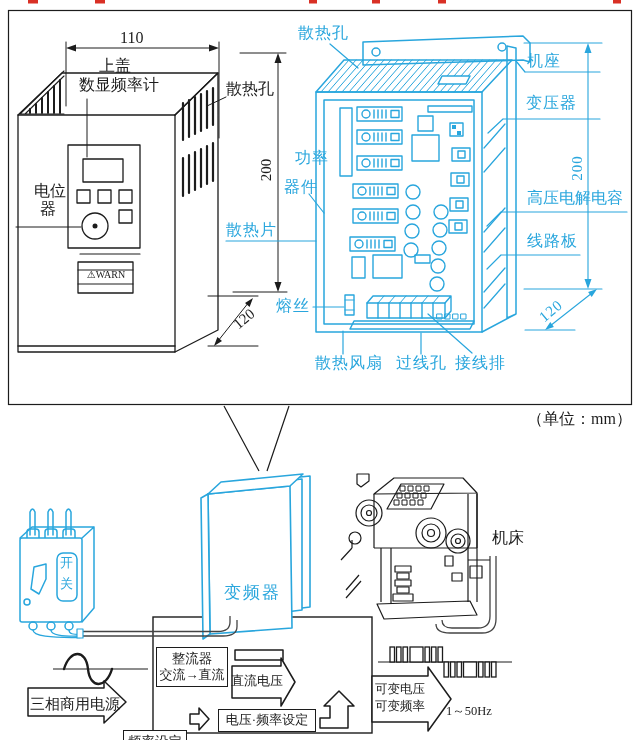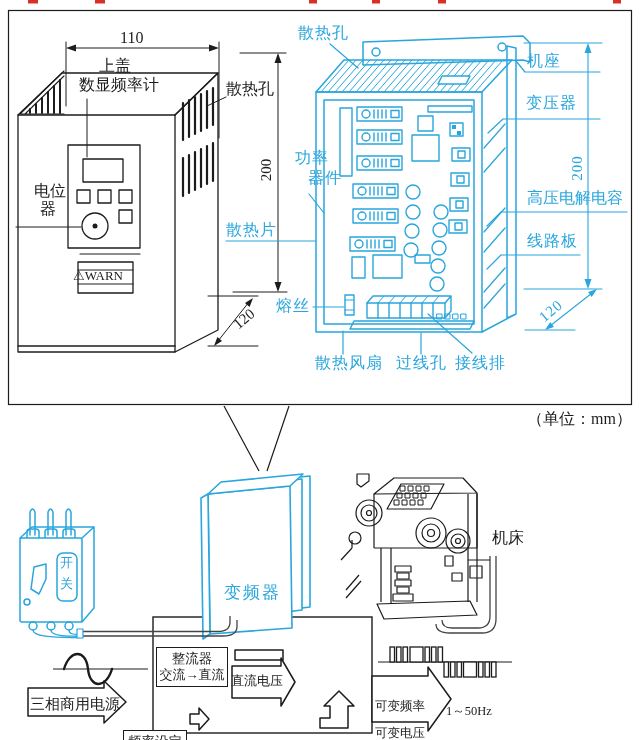--- a/index.html
+++ b/index.html
@@ -320,29 +320,29 @@
     <path d="M372,676 H428 V667 L451,699 L428,731 V722 H372 Z"></path>
   </g>
 </svg>
 
   <div class="lb" style="left:120px;top:29px;">110</div>
   <div class="lb" style="left:99px;top:57px;">上盖</div>
   <div class="lb" style="left:79px;top:76px;">数显频率计</div>
   <div class="lb" style="left:226px;top:80px;">散热孔</div>
   <div class="lb" style="left:30px;top:182px;width:36px;text-align:right;">电位</div>
   <div class="lb" style="left:30px;top:200px;width:36px;text-align:center;">器</div>
-  <div class="lb" style="left:72px;top:269px;width:52px;text-align:center;font-size:13px;">⚠WARN</div>
+  <div class="lb" style="left:80px;top:269px;width:52px;text-align:center;font-size:10px;">⚠WARN</div>
   <div class="lb rot" style="left:266px;top:170px;font-size:15px;">200</div>
   <div class="lb rot40" style="left:244px;top:319px;font-size:15px;">120</div>
 
   <div class="lc" style="left:298px;top:24px;">散热孔</div>
   <div class="lc" style="left:527px;top:52px;">机座</div>
   <div class="lc" style="left:526px;top:94px;">变压器</div>
   <div class="lc" style="left:284px;top:149px;margin-left:11px;">功率</div>
-  <div class="lc" style="left:284px;top:169px;margin-left:24px;">器件</div>
+  <div class="lc" style="left:284px;top:178px;">器件</div>
   <div class="lc" style="left:226px;top:221px;">散热片</div>
   <div class="lc" style="left:527px;top:189px;letter-spacing:0;">高压电解电容</div>
   <div class="lc" style="left:527px;top:232px;">线路板</div>
   <div class="lc" style="left:276px;top:297px;">熔丝</div>
   <div class="lc" style="left:315px;top:354px;">散热风扇</div>
   <div class="lc" style="left:396px;top:354px;">过线孔</div>
   <div class="lc" style="left:455px;top:354px;">接线排</div>
   <div class="lc rot" style="left:577px;top:168px;font-size:15px;">200</div>
   <div class="lc rot40" style="left:551px;top:311px;font-size:15px;">120</div>
 
@@ -356,18 +356,21 @@
   <div class="txt" style="left:30px;top:695px;width:74px;font-size:15px;">三相商用电源</div>
 
   <div class="bx" style="left:156px;top:647px;width:72px;height:40px;">
     <span>整流器</span>
     <span class="small">交流→直流</span>
   </div>
   <div class="txt" style="left:230px;top:673px;width:54px;font-size:13px;">直流电压</div>
   <div class="bx" style="left:123px;top:707px;width:64px;height:24px;margin-top:23px;">
     <span>频率设定</span>
   </div>
-
-  <div class="txt" style="left:374px;top:681px;width:52px;font-size:12.5px;margin-top:44px;">可变电压</div>
+  <div class="bx" style="left:218px;top:709px;width:98px;height:23px;font-size:13px;">
+    <span>电压·频率设定</span>
+  </div>
+
+  <div class="txt" style="left:374px;top:681px;width:52px;font-size:12.5px;">可变电压</div>
   <div class="txt" style="left:374px;top:698px;width:52px;font-size:12.5px;">可变频率</div>
   <div class="lb" style="left:446px;top:677px;font-size:12.5px;margin-top:28px;">1～50Hz</div>
 
 </div>
 
 </body></html>

